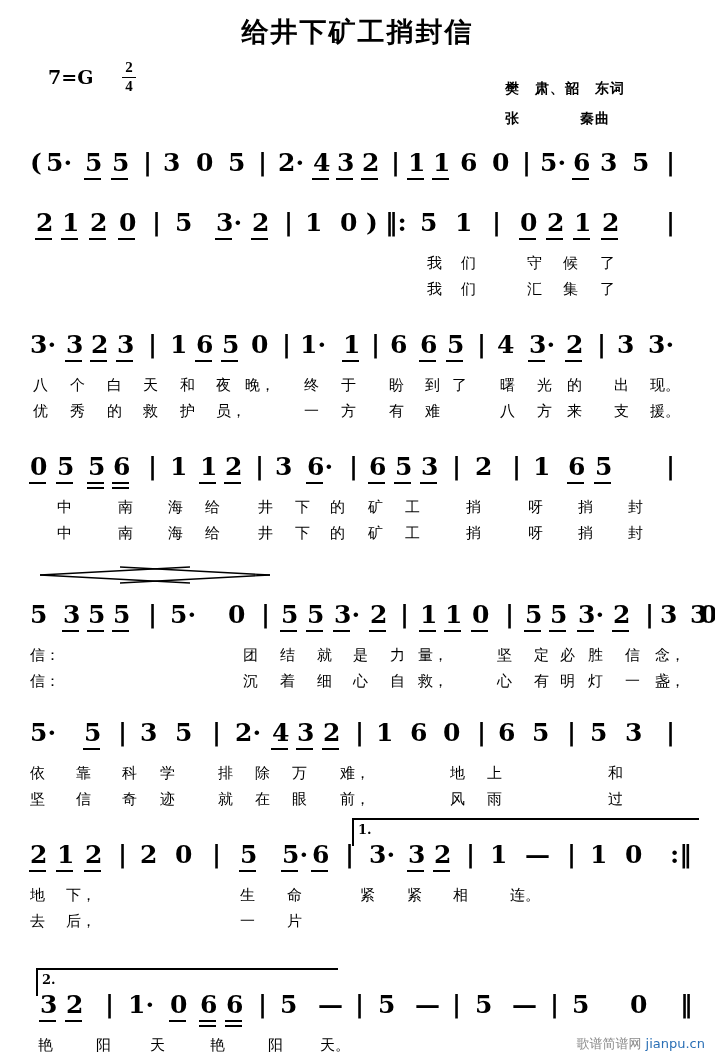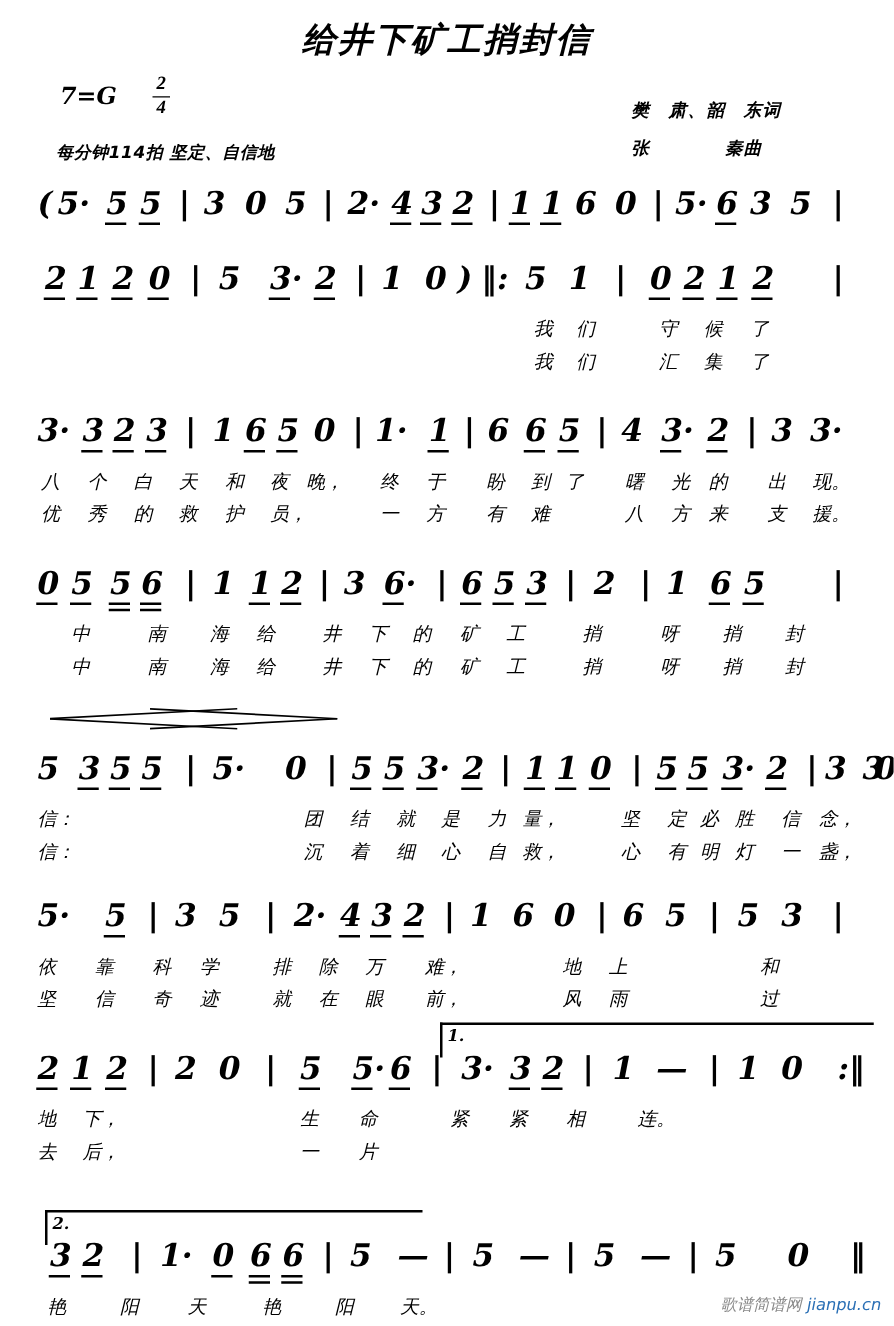--- a/index.html
+++ b/index.html
@@ -10,21 +10,20 @@
   body {
     font-family: "Liberation Serif", serif;
     color: #000;
   }
   #page {
     position: relative;
     width: 715px;
     height: 1061px;
     background: #fff;
     overflow: hidden;
-    font-style: italic;
   }
   .title {
     position: absolute;
     top: 14px;
     left: 0;
     width: 715px;
     text-align: center;
     font-size: 27px;
     font-weight: bold;
     letter-spacing: 2px;
@@ -137,21 +136,20 @@
   <div class="title">给井下矿工捎封信</div>
 
   <div class="key-sig">7=G</div>
 
   <div class="meter">
     <span class="num">2</span>
     <span class="bar"></span>
     <span class="den">4</span>
   </div>
 
-  <div class="tempo">每分钟114拍  坚定、自信地</div>
   <div class="credit1">樊　肃、韶　东词</div>
   <div class="credit2">张　　　　秦曲</div>
 
   <div id="systems">
       <div class="sys" style="top: 148px;">
         <div class="notes">
           <span class="n" style="left: 30px;">(</span>
           <span class="n" style="left: 46px;">5·</span>
           <span class="n" style="left: 85px;">5</span>
           <span style="position: absolute; left: 84px; top: 30px; width: 17px; height: 2px; background: rgb(0, 0, 0);"></span>

